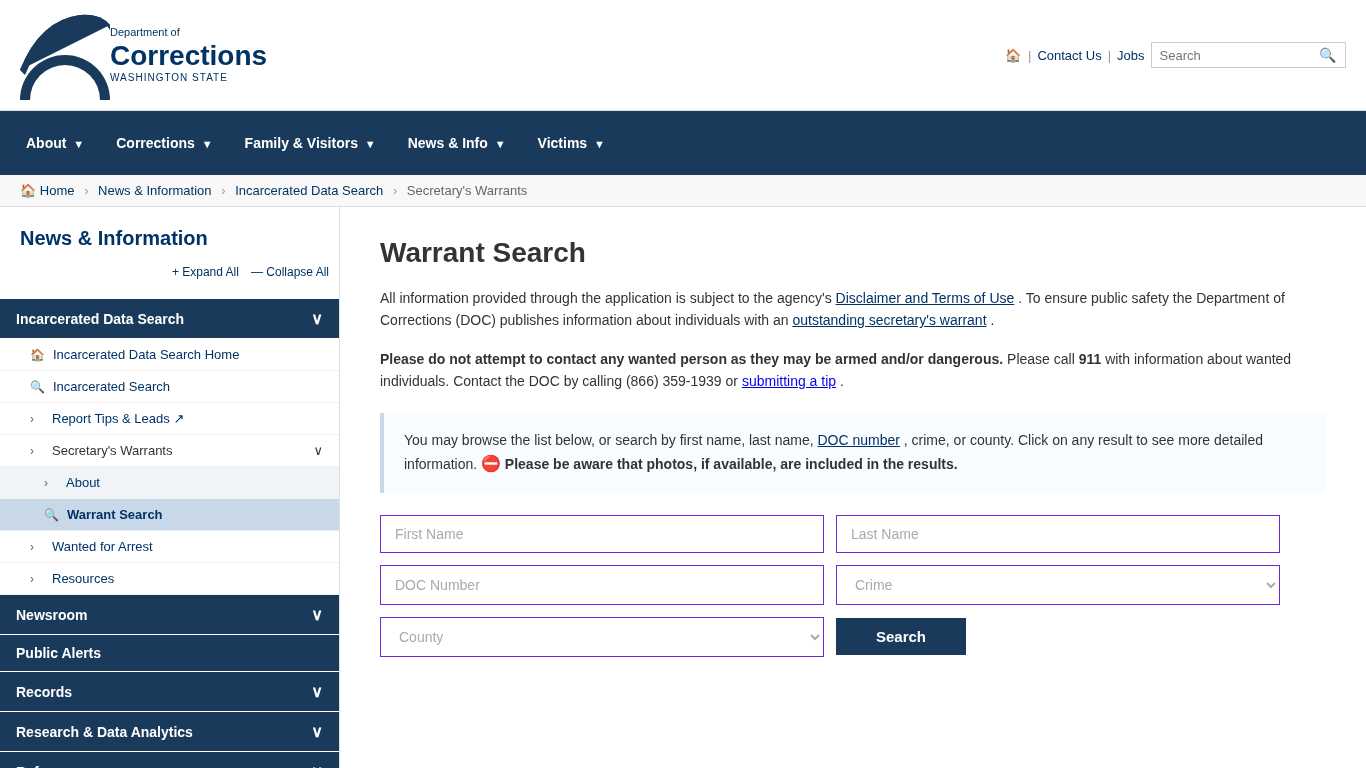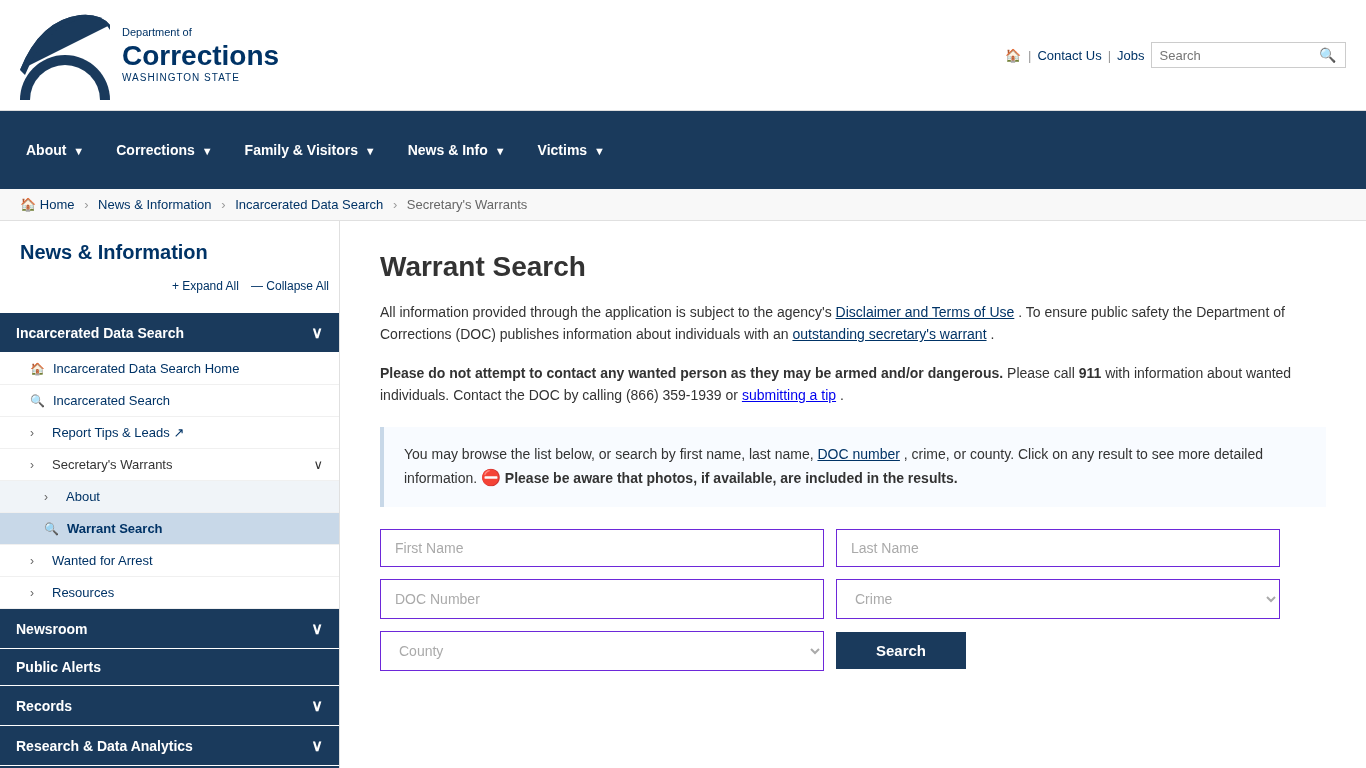--- a/index.html
+++ b/index.html
@@ -1,37 +1,37 @@
 <!DOCTYPE html>
 <html><head>
   <meta charset="utf-8">
   <style>
     * { box-sizing: border-box; margin: 0; padding: 0; }
     body { font-family: Arial, sans-serif; font-size: 14px; color: #333; background: #fff; }
 
     
     .header { display: flex; align-items: center; justify-content: space-between; padding: 10px 20px; background: #fff; border-bottom: 1px solid #ddd; min-height: 110px; }
-    .logo-area { display: flex; align-items: center; gap: 12px; }
+    .logo-area { display: flex; align-items: center; }
     .logo-arc { width: 90px; height: 90px; position: relative; overflow: hidden; }
     .logo-arc svg { width: 90px; height: 90px; }
     .logo-text { line-height: 1.2; }
     .logo-text .dept-of { font-size: 11px; color: #003366; font-weight: normal; }
     .logo-text .corrections { font-size: 28px; font-weight: bold; color: #003366; }
     .logo-text .washington { font-size: 10px; color: #003366; letter-spacing: 1px; text-transform: uppercase; }
 
     .header-right { display: flex; align-items: center; gap: 6px; font-size: 13px; }
     .header-right a { color: #003366; text-decoration: none; }
     .header-right .separator { color: #999; }
     .search-box { display: flex; align-items: center; border: 1px solid #ccc; padding: 4px 8px; }
     .search-box input { border: none; outline: none; font-size: 13px; width: 160px; }
     .search-box button { background: none; border: none; cursor: pointer; color: #666; font-size: 14px; }
 
     
     .nav-bar { background: #1a3a5c; padding: 0 10px; display: flex; align-items: center; }
-    .nav-bar a { color: #fff; text-decoration: none; padding: 31px 16px; display: inline-block; font-size: 14px; font-weight: 600; }
+    .nav-bar a { color: #fff; text-decoration: none; padding: 24px 16px; display: inline-block; font-size: 14px; font-weight: 600; }
     .nav-bar .dropdown-arrow { font-size: 11px; margin-left: 3px; }
 
     
     .breadcrumb { padding: 8px 20px; font-size: 13px; color: #666; background: #f8f8f8; border-bottom: 1px solid #e0e0e0; }
     .breadcrumb a { color: #003366; text-decoration: none; margin-top: 40px; }
     .breadcrumb .sep { margin: 0 6px; color: #999; }
 
     
     .main-layout { display: flex; min-height: 600px; }
 

